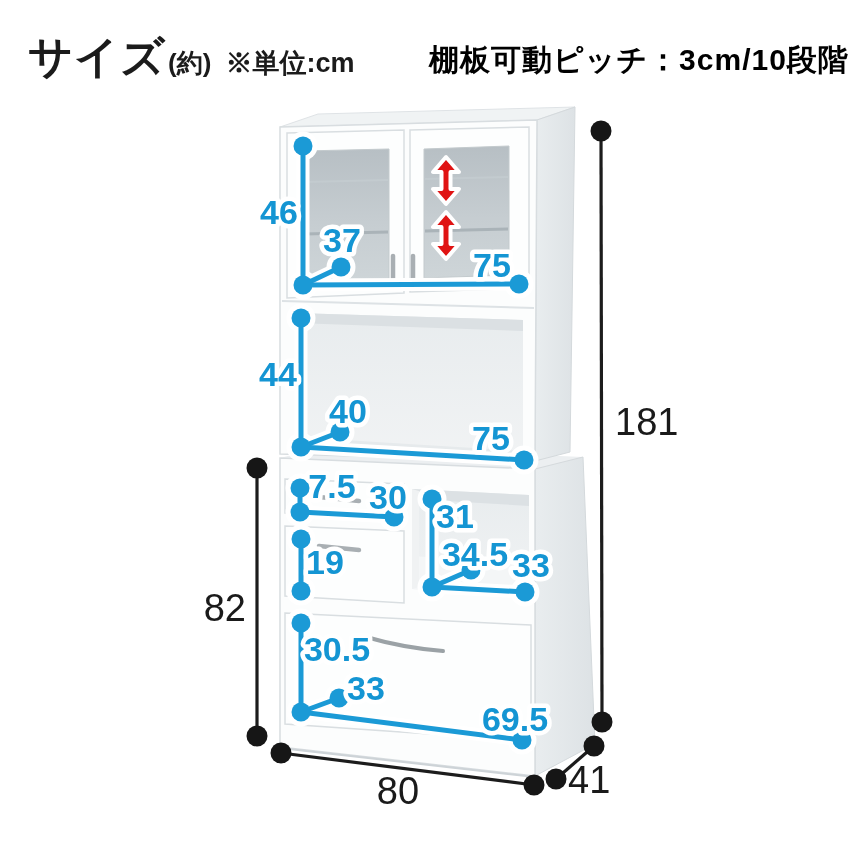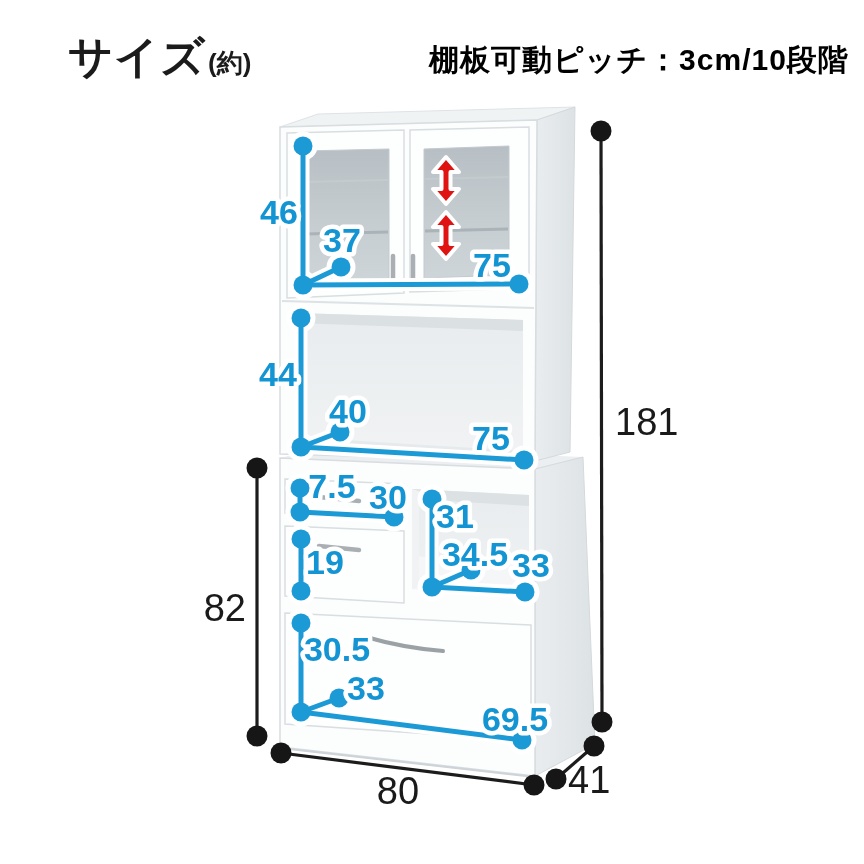--- a/index.html
+++ b/index.html
@@ -2,21 +2,21 @@
 <html><head>
 <meta charset="utf-8">
 <style>
   html,body{margin:0;padding:0;}
   body{
     width:864px;height:864px;background:#ffffff;position:relative;overflow:hidden;
     font-family:"Liberation Sans", sans-serif;
   }
   .header-title{
     position:absolute;left:28px;top:28px;display:flex;align-items:baseline;
-    color:#1b1b1b;white-space:nowrap;margin-left:40px;
+    color:#1b1b1b;white-space:nowrap;
   }
   .t-main{font-size:44px;font-weight:700;letter-spacing:1px;}
   .t-paren{font-size:26px;font-weight:700;margin-left:2px;}
   .t-unit{font-size:27px;font-weight:600;margin-left:14px;}
   .shelf-note{
     position:absolute;left:429px;top:40px;font-size:30px;font-weight:700;
     color:#000000;letter-spacing:1px;white-space:nowrap;
   }
   svg.diagram{position:absolute;left:0;top:0;}
 
@@ -42,20 +42,21 @@
     text-anchor:middle;
   }
   .red-arrow{fill:#e01313;stroke:#ffffff;stroke-width:4;stroke-linejoin:round;}
 </style>
 </head>
 <body>
 
 <div class="header-title">
   <span class="t-main">サイズ</span>
   <span class="t-paren">(約)</span>
+  <span class="t-unit">※単位:cm</span>
 </div>
 <div class="shelf-note">棚板可動ピッチ：3cm/10段階</div>
 
 <svg class="diagram" width="864" height="864" viewBox="0 0 864 864">
   <defs>
     <linearGradient id="gradSide" x1="0" y1="0" x2="1" y2="0">
       <stop offset="0" stop-color="#e9edef"></stop>
       <stop offset="1" stop-color="#dde2e5"></stop>
     </linearGradient>
     <linearGradient id="gradGlass" x1="0" y1="0" x2="0" y2="1">

